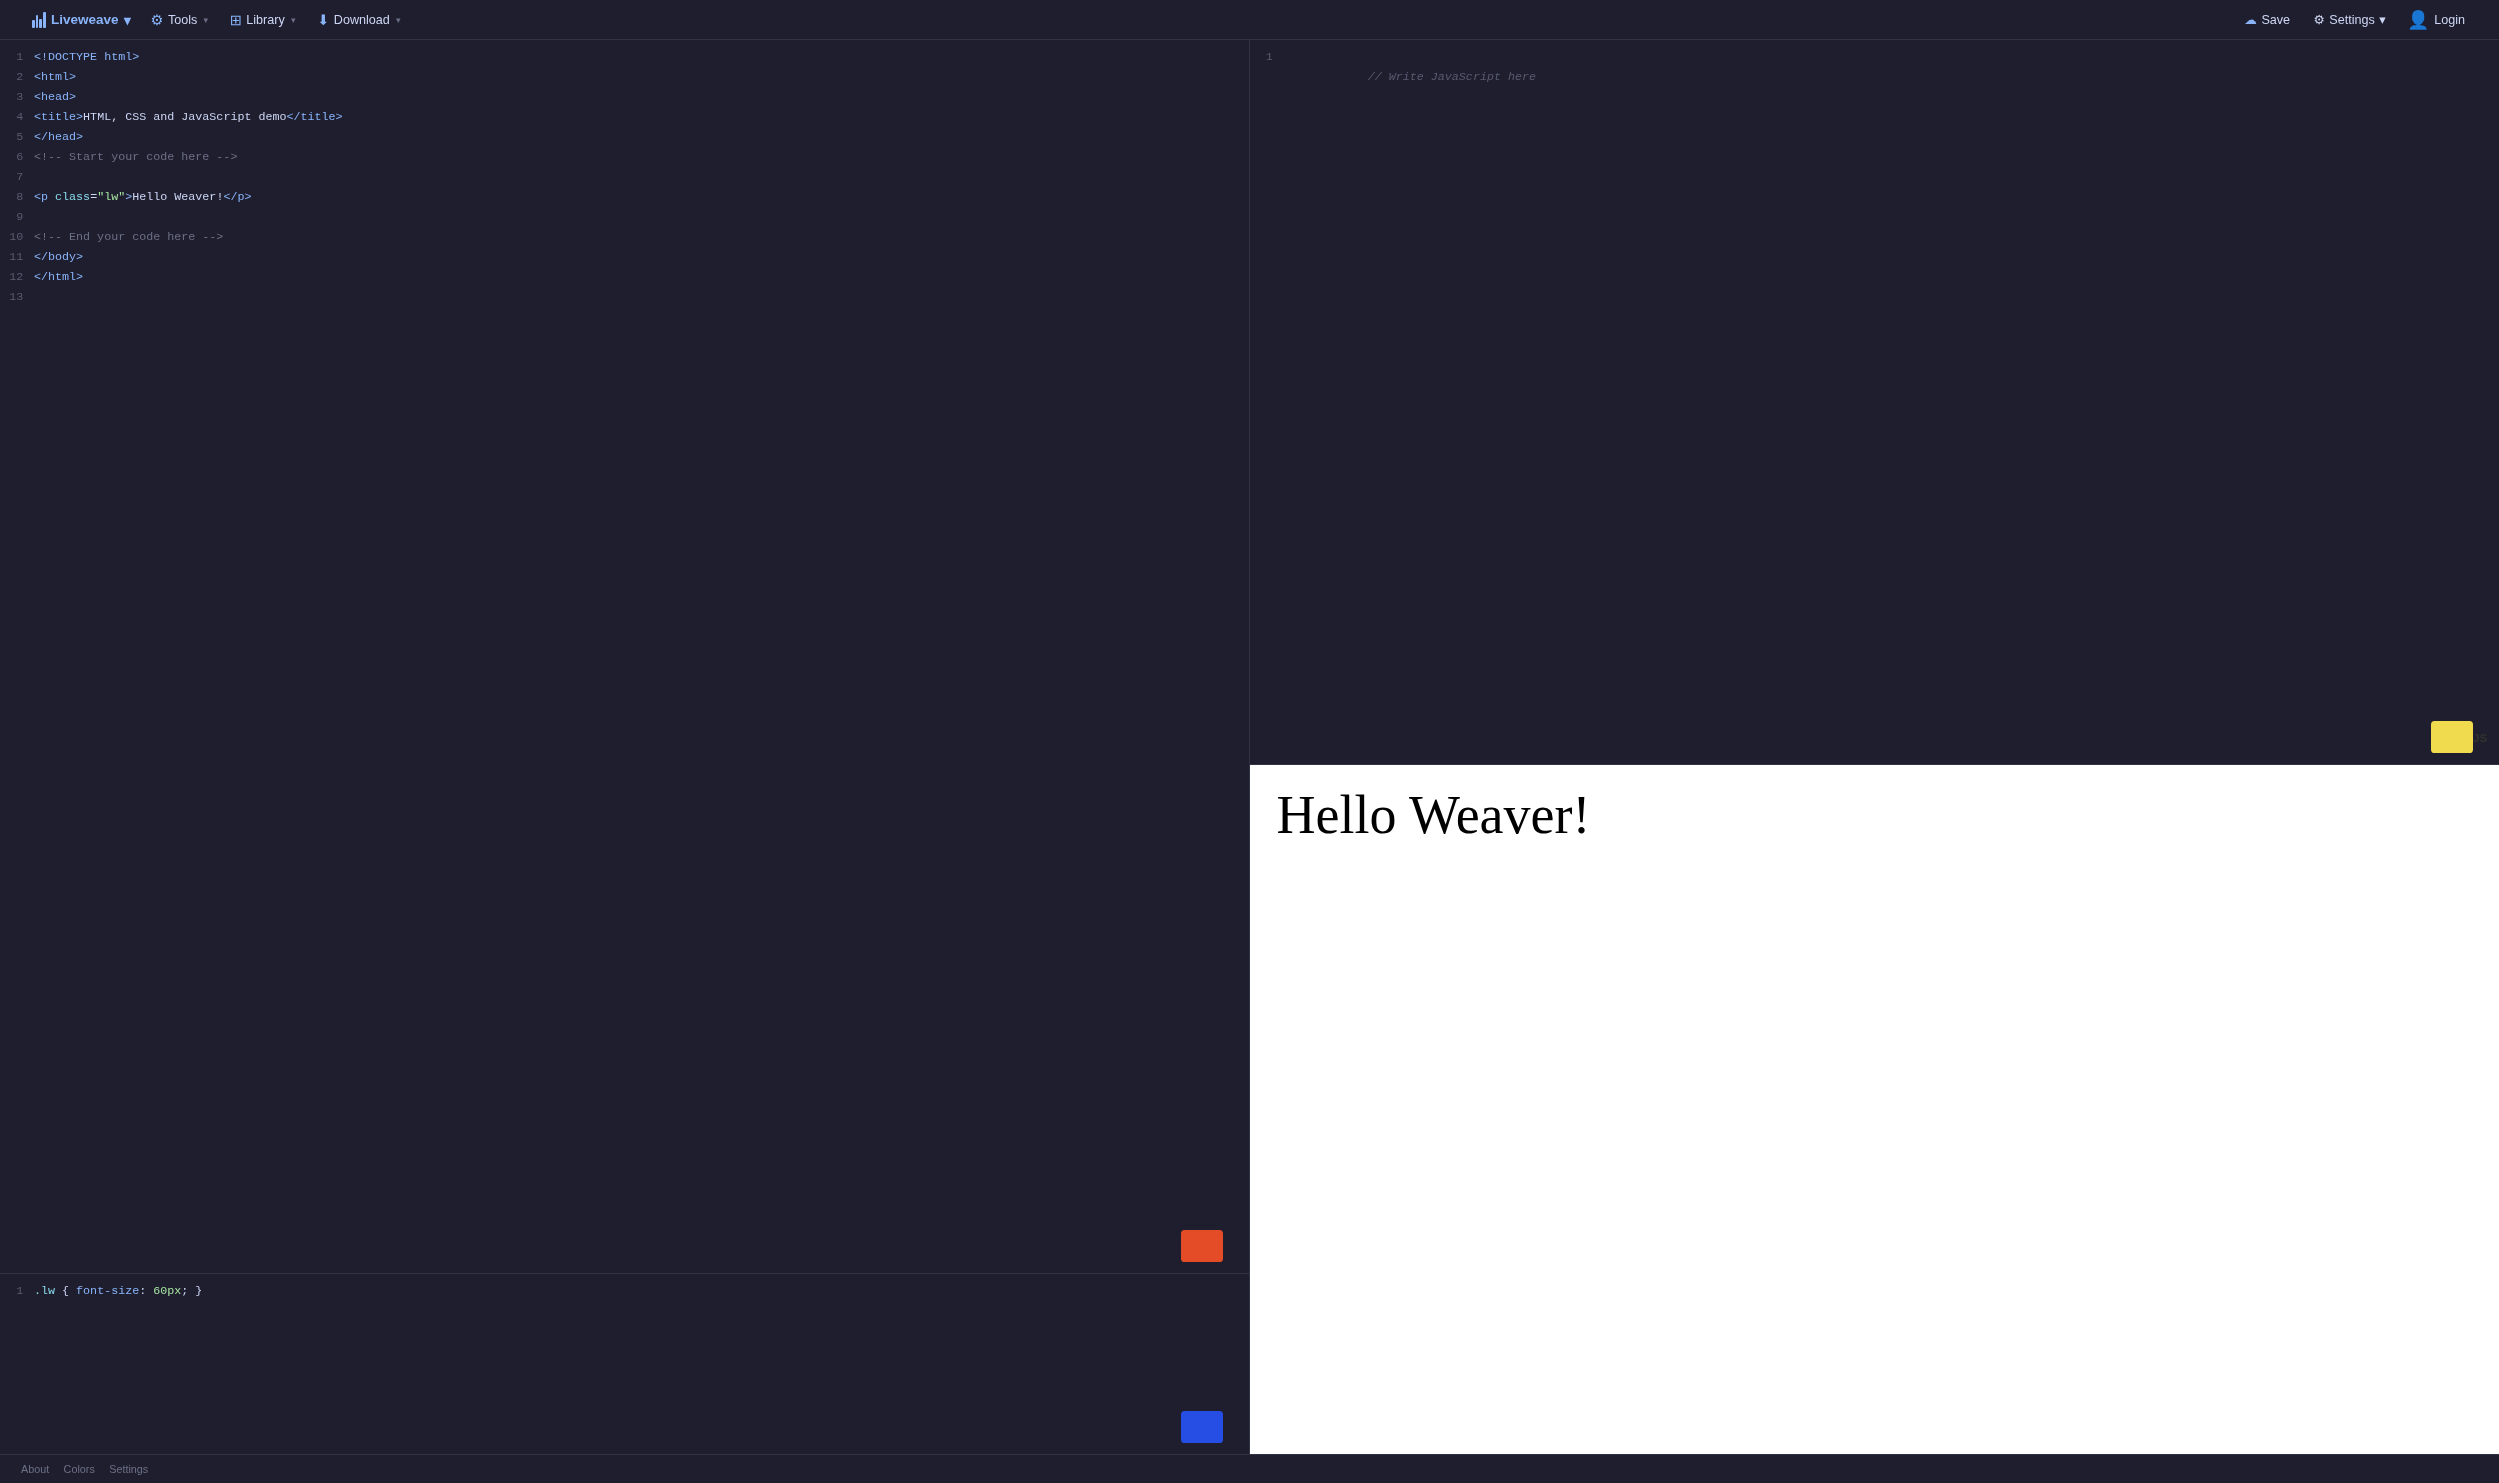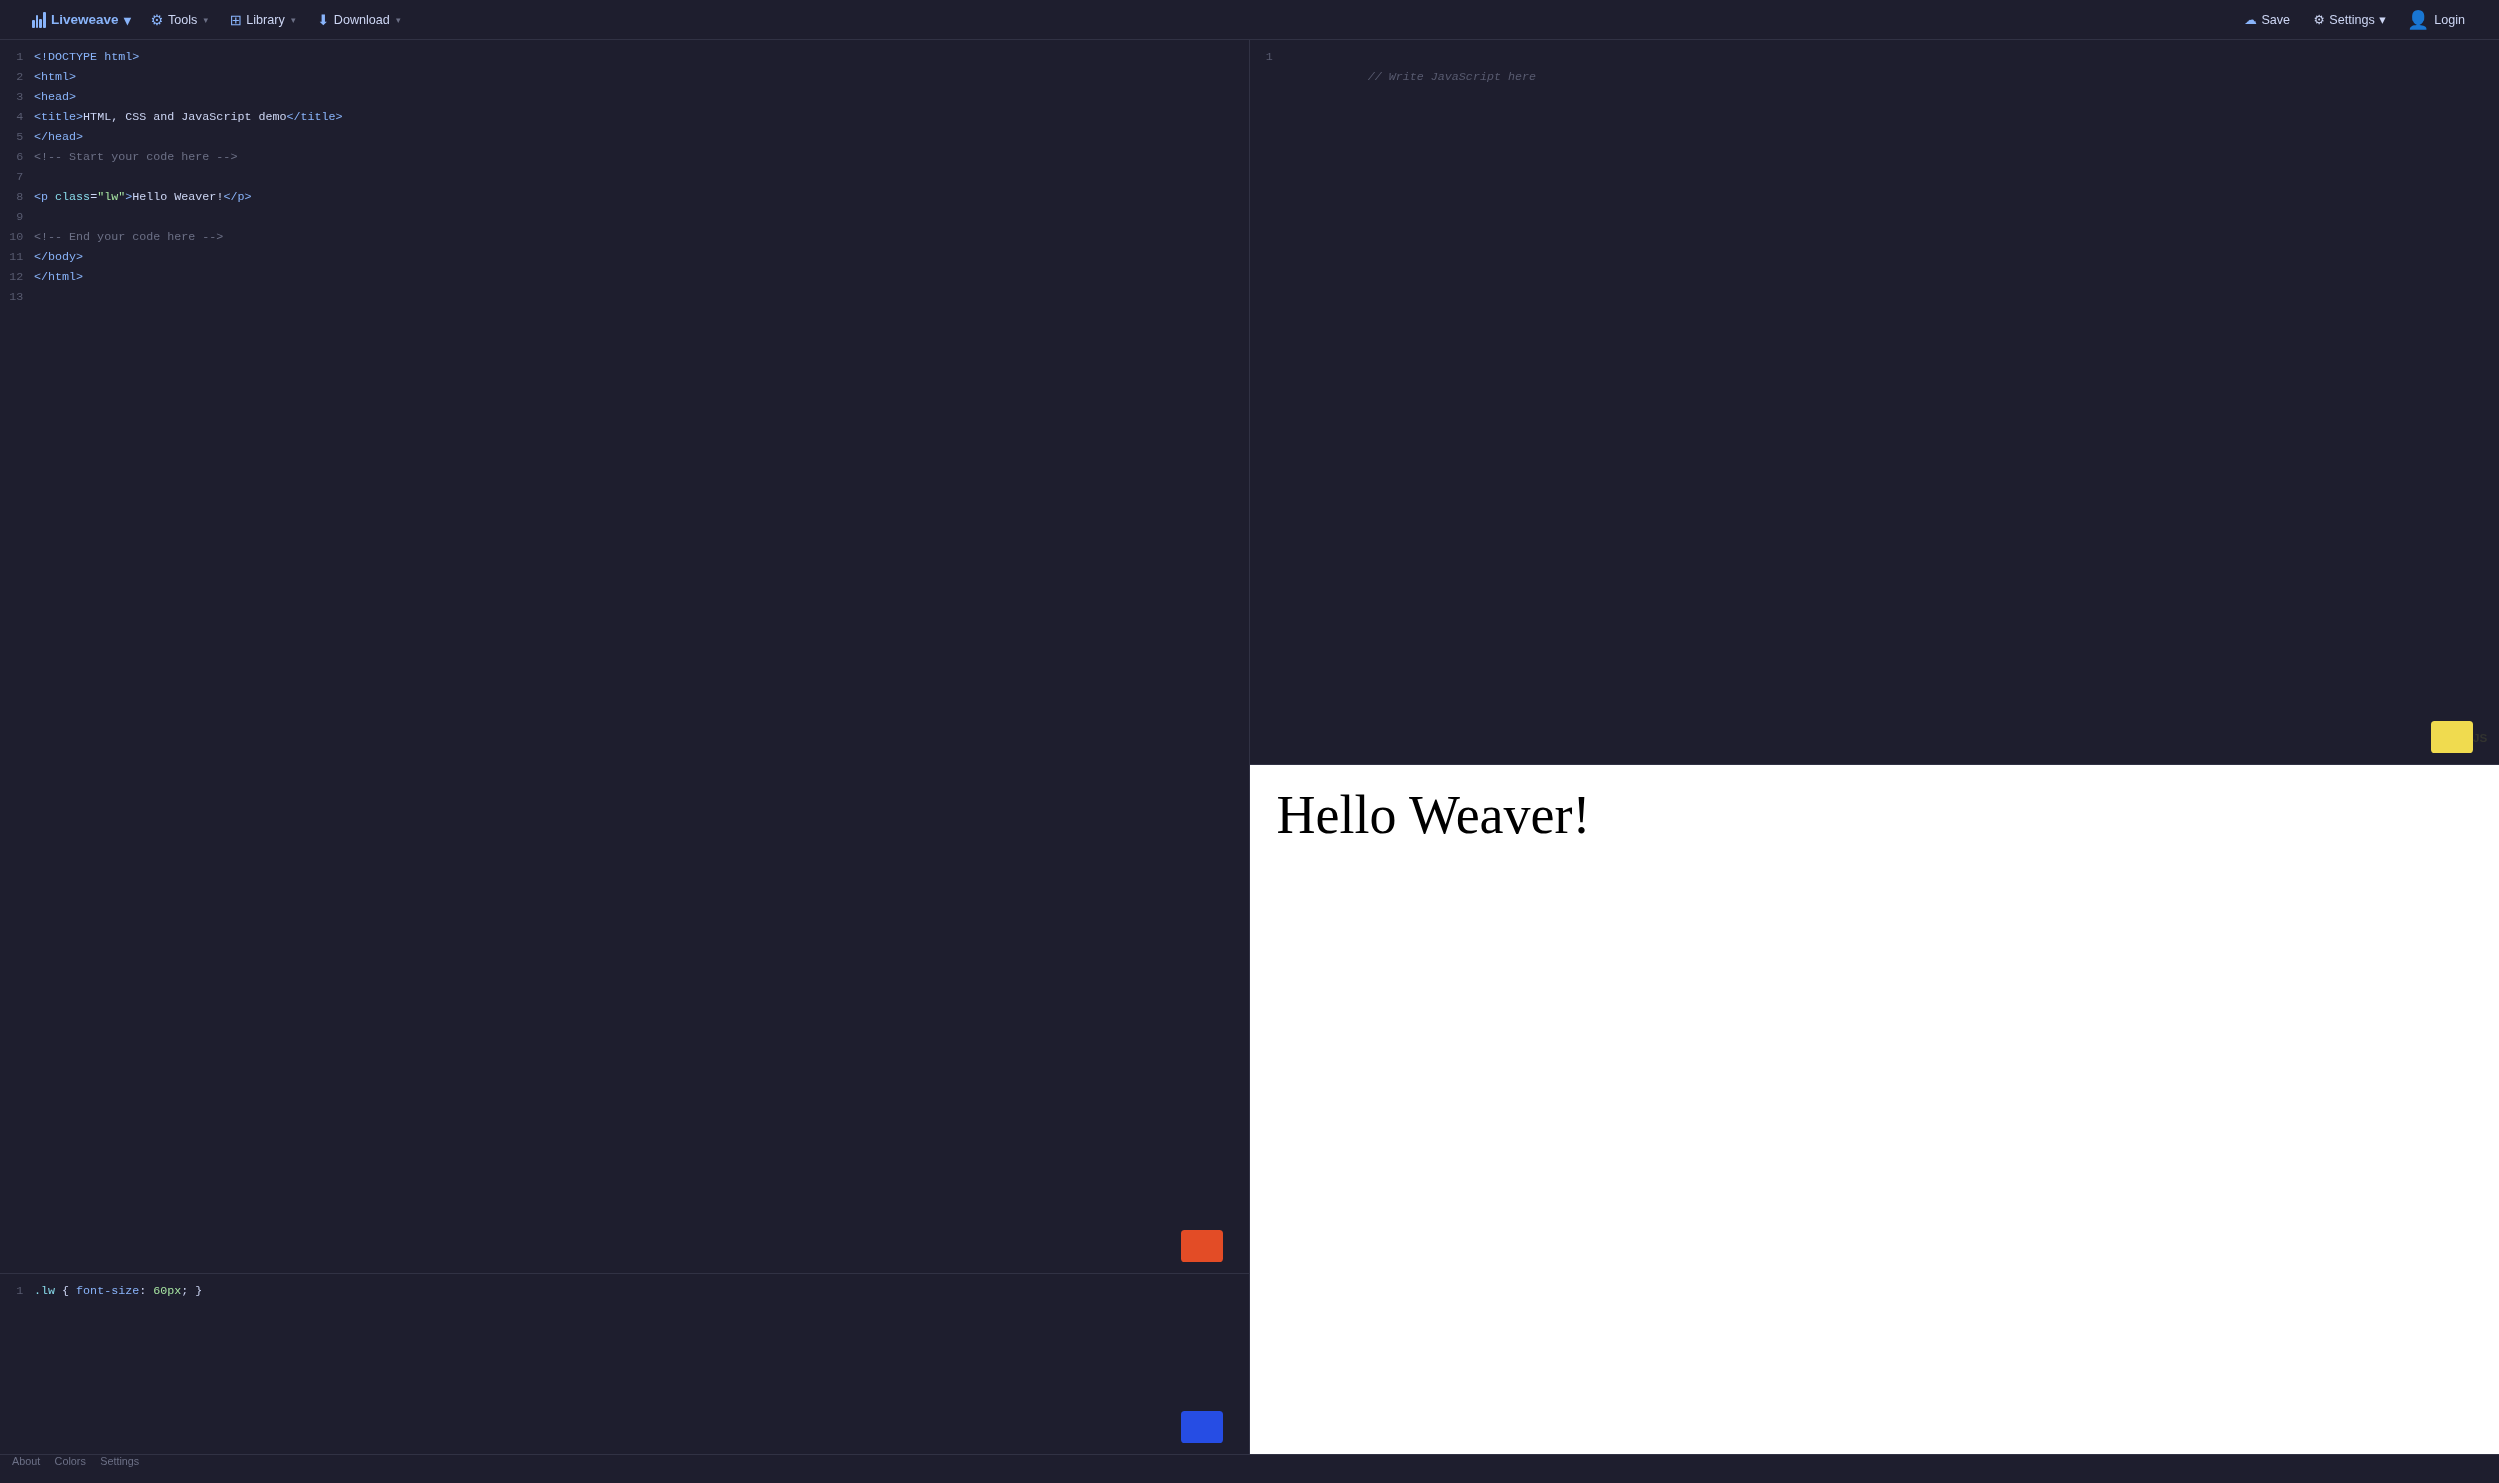--- a/index.html
+++ b/index.html
@@ -246,21 +246,22 @@
       color: #000;
       line-height: 1.2;
     }
 
     
     .footer {
       background: #1e1e2e;
       border-top: 0.9px solid #313244;
       height: 29px;
       display: flex;
-      padding: 0 12px;
+      align-items: center;
+      padding: 0 21px;
       gap: 14.4px;
       flex-shrink: 0;
     }
     .footer-link {
       color: #6c7086;
       font-size: 10.8px;
       cursor: pointer;
     }
   </style>
 </head>

